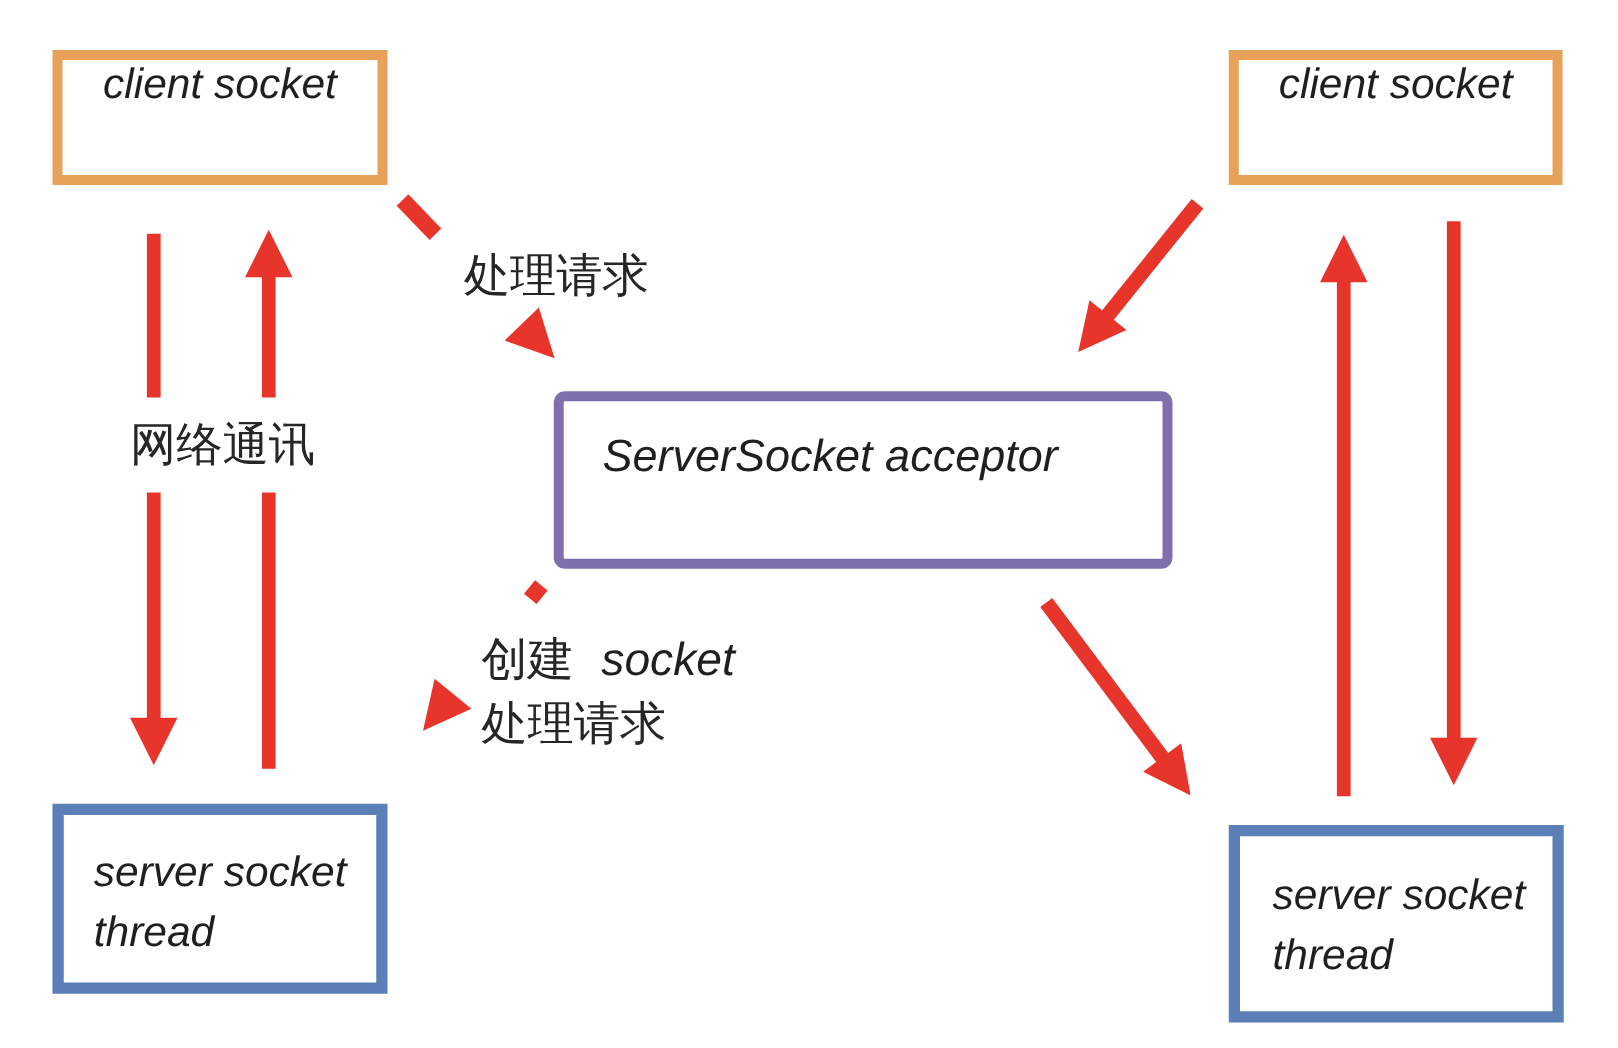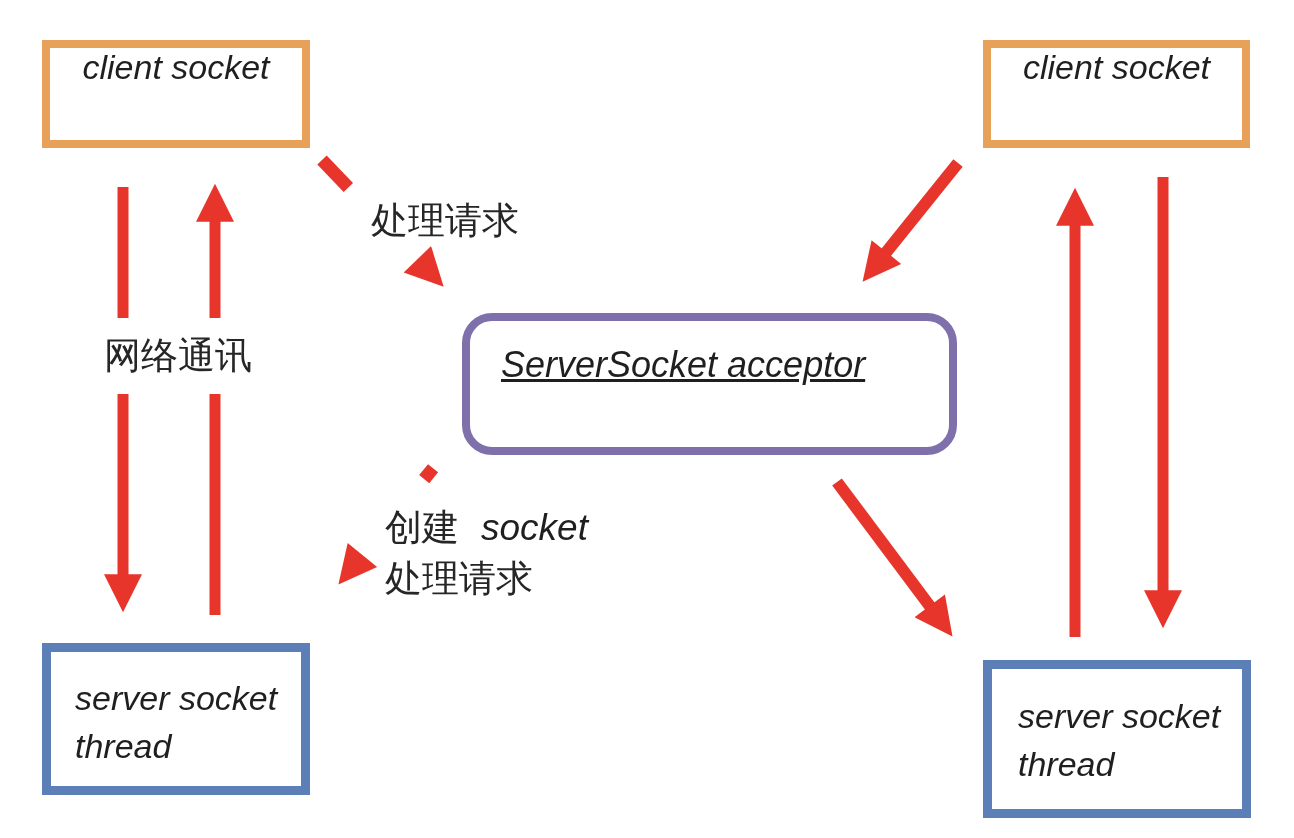--- a/index.html
+++ b/index.html
@@ -16,21 +16,21 @@
 
   .node{
     position:absolute;z-index:2;
     background:#fff;box-sizing:border-box;
     font-style:italic;color:var(--ink);
     font-family:"Liberation Sans",sans-serif;
   }
   .node.centered{display:flex;justify-content:center;}
   .client-left{left:42px;top:40px;width:268px;height:108px;border:8px solid var(--orange);font-size:34px;padding-bottom:8px;}
   .client-right{left:983px;top:40px;width:267px;height:108px;border:8px solid var(--orange);font-size:34px;padding-bottom:8px;}
-  .acceptor{left:462px;top:313px;width:495px;height:142px;border:8px solid var(--purple);border-radius:30px;font-size:36px;padding:23px 0 0 31px;text-decoration:underline;}
+  .acceptor{left:443px;top:313px;width:495px;height:142px;border:8px solid var(--purple);border-radius:9px;font-size:36px;padding:23px 0 0 31px;}
   .server-left{left:42px;top:643px;width:268px;height:152px;border:9px solid var(--blue);font-size:34px;line-height:48px;padding:22px 0 0 24px;}
   .server-right{left:983px;top:660px;width:268px;height:158px;border:9px solid var(--blue);font-size:34px;line-height:48px;padding:23px 0 0 26px;}
 
   .lbl{
     position:absolute;z-index:3;
     font-family:"Liberation Serif",serif;
     color:var(--label);font-size:37px;white-space:nowrap;
   }
   .lbl-request{left:371px;top:196px;}
   .lbl-network{

